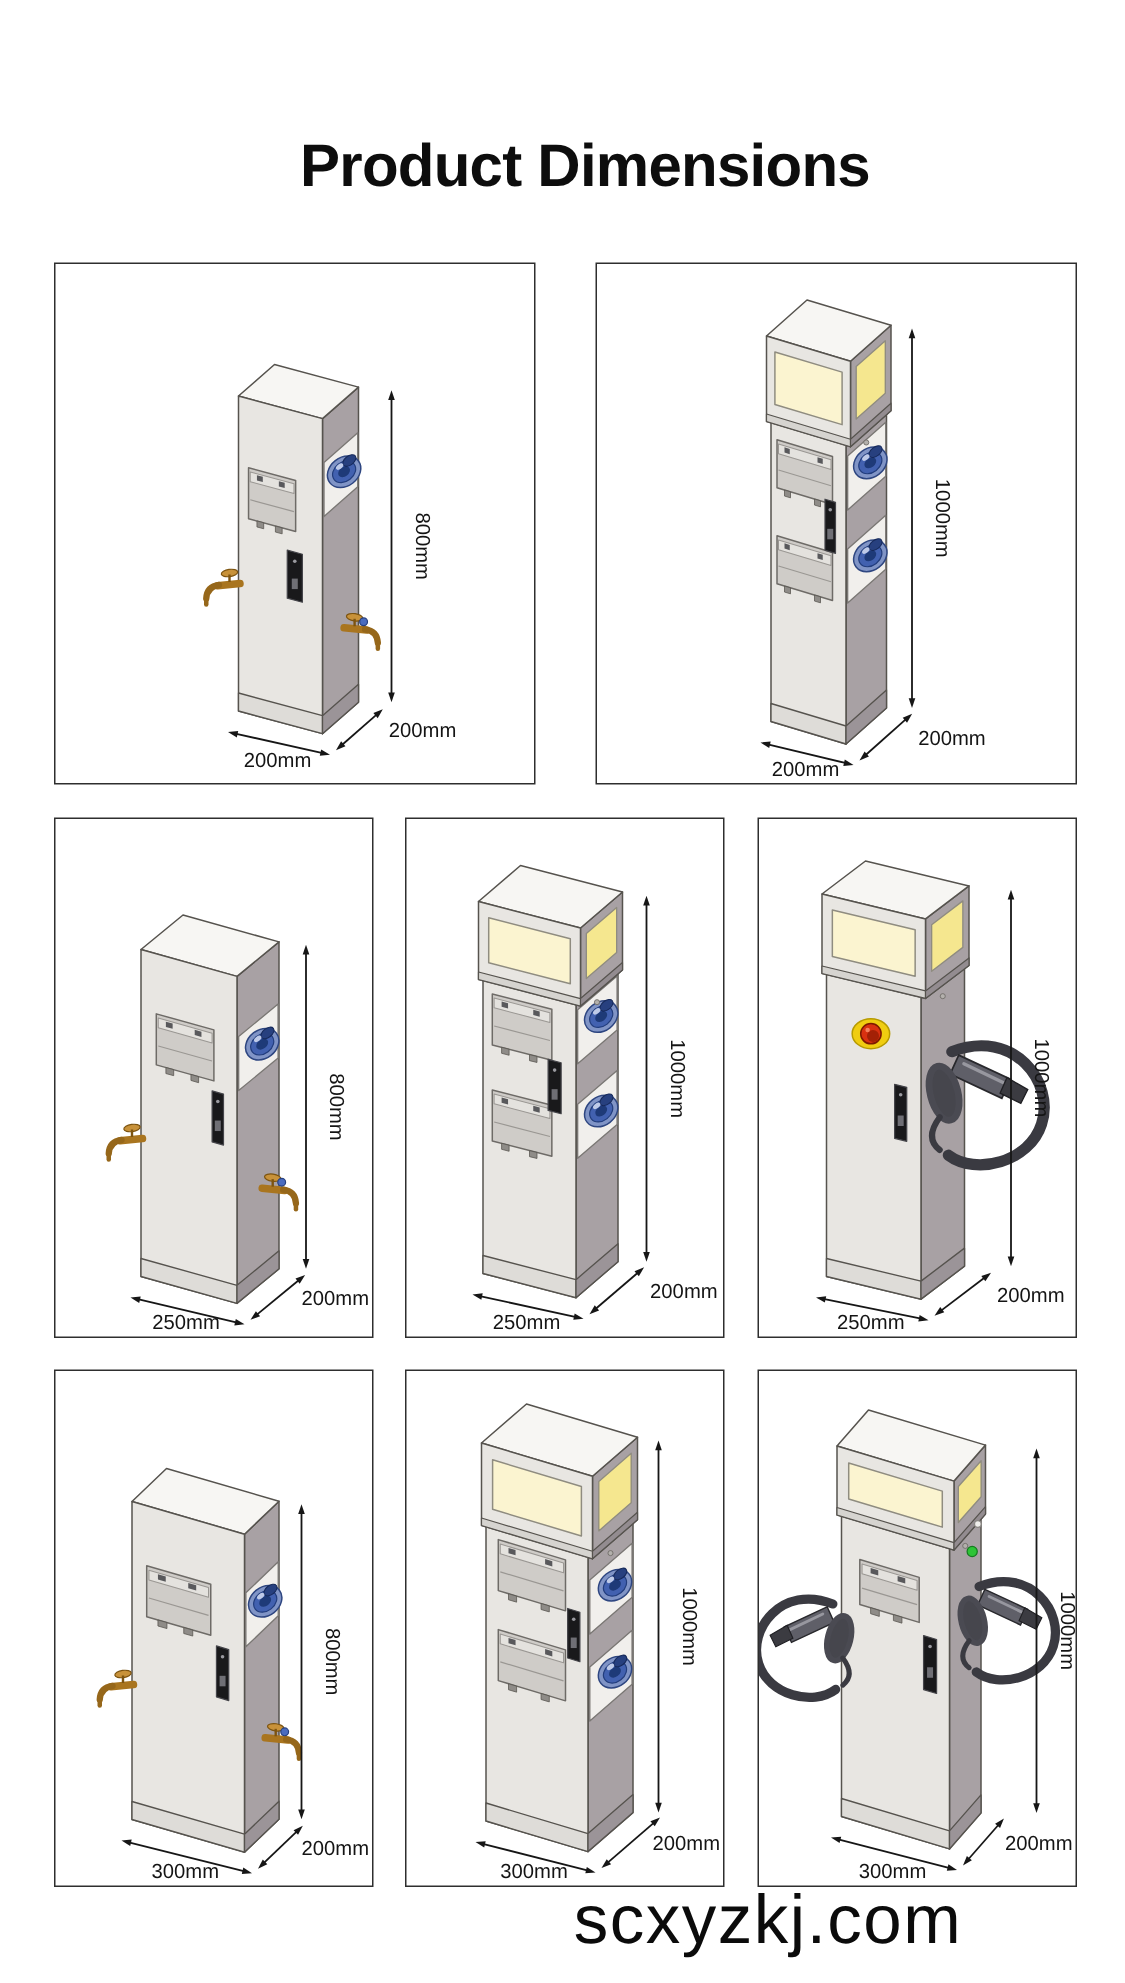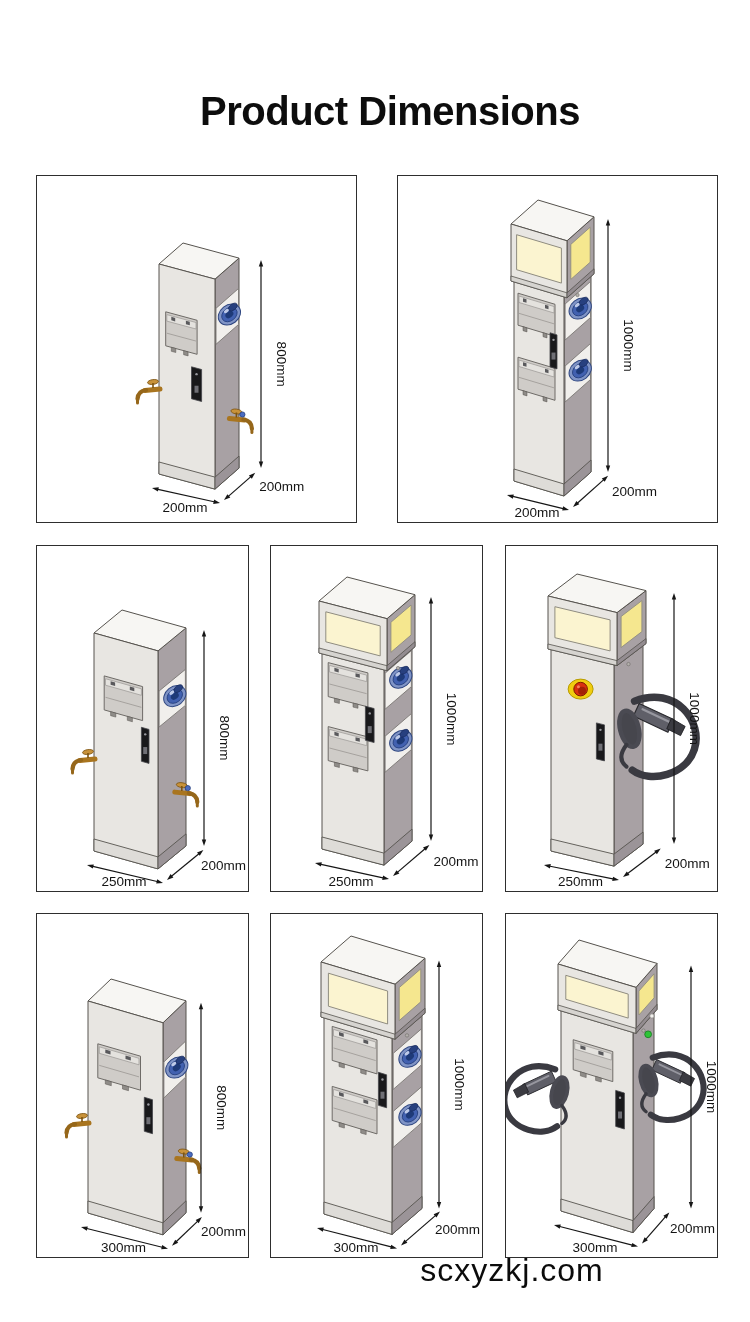--- a/index.html
+++ b/index.html
@@ -20,21 +20,21 @@
   .p0{left:36px;top:175px;width:321px;height:348px;}
   .p1{left:397px;top:175px;width:321px;height:348px;}
   .p2{left:36px;top:545px;width:213px;height:347px;}
   .p3{left:270px;top:545px;width:213px;height:347px;}
   .p4{left:505px;top:545px;width:213px;height:347px;}
   .p5{left:36px;top:913px;width:213px;height:345px;}
   .p6{left:270px;top:913px;width:213px;height:345px;}
   .p7{left:505px;top:913px;width:213px;height:345px;}
   .watermark{
     position:absolute;left:512px;top:1252px;transform:translateX(-50%);
-    font-size:32px;font-weight:400;color:#0b0b0b;letter-spacing:1px;
+    font-size:46px;font-weight:400;color:#0b0b0b;letter-spacing:1px;
     z-index:10;white-space:nowrap;
   }
 </style>
 </head>
 <body>
 
 <h1 class="title">Product Dimensions</h1>
 
 <section class="panel p0">
   <svg viewBox="0 0 319 346">

